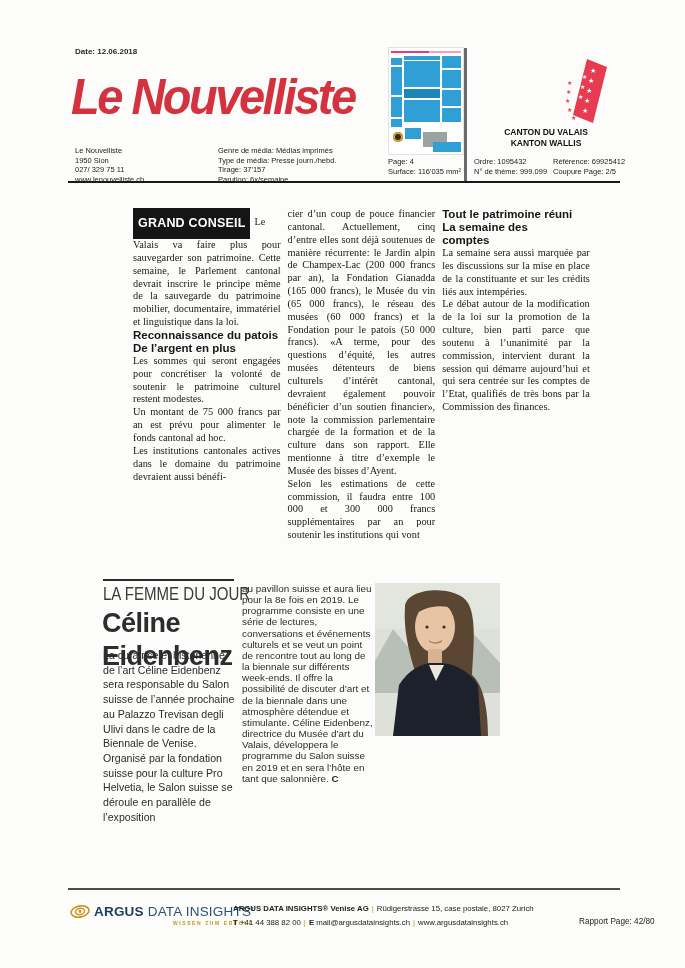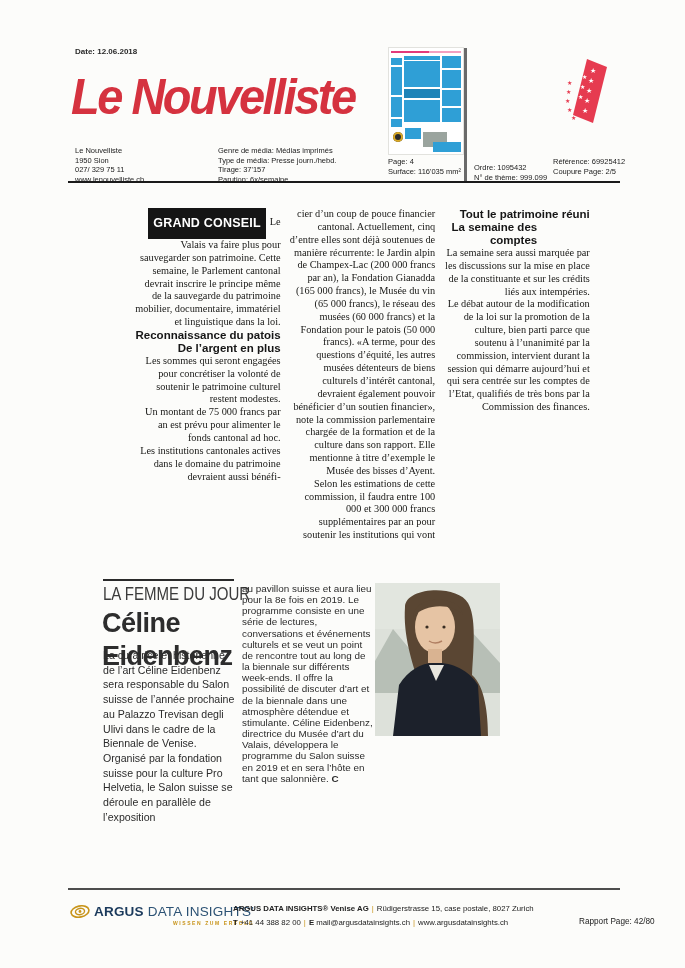--- a/index.html
+++ b/index.html
@@ -8,21 +8,21 @@
 
   
   .date{position:absolute;left:75px;top:47px;font-size:8px;font-weight:bold;color:#2a2a2a;}
   .masthead{position:absolute;left:71px;top:66px;font-size:47px;font-weight:bold;font-style:italic;
             color:#d5323f;letter-spacing:-2.5px;white-space:nowrap;
             font-family:"Liberation Sans",sans-serif;transform:scaleY(1.08);transform-origin:left top;}
   .meta{position:absolute;font-size:7.5px;line-height:9.6px;color:#222;}
   .addr{left:75px;top:146px;}
   .media{left:218px;top:146px;}
   .pginfo{left:388px;top:157px;}
-  .ordinfo{left:474px;top:163px;}
+  .ordinfo{left:474px;top:157px;}
   .refinfo{left:553px;top:157px;}
   .canton-text{position:absolute;left:480px;top:127px;width:132px;text-align:center;
                font-size:8.5px;font-weight:bold;line-height:11px;color:#111;}
   .hr1{position:absolute;left:68px;top:181px;width:552px;height:2px;background:#1a1a1a;}
 
   
   .thumb{position:absolute;left:389px;top:48px;width:74px;height:106px;background:#ffffff;
          outline:1px solid #e2e2de;}
   .thumb .b{position:absolute;background:#2f9fd6;}
   .t-line{position:absolute;left:2px;top:3px;right:2px;height:2px;
@@ -30,21 +30,21 @@
   .spine{position:absolute;left:464px;top:48px;width:3px;height:133px;background:#6a6a6a;}
   .t-dark{position:absolute;background:#9aa49e;}
   .t-logo{position:absolute;left:4px;top:84px;width:10px;height:10px;background:#2c2c2c;border-radius:50%;
           box-shadow:inset 0 0 0 2px #d9a826;}
 
   
   .article{position:absolute;left:133px;top:208px;width:457px;height:366px;display:flex;gap:7px;
            font-family:"Liberation Serif",serif;font-size:10.3px;line-height:12.85px;
            text-align:justify;color:#181816;overflow:hidden;}
   .article .col{width:147.6px;}
-  .article p{margin:0;text-align:right;}
+  .article p{margin:0;}
   .kicker{display:inline-block;background:#151515;color:#ffffff;font-family:"Liberation Sans",sans-serif;
           font-weight:bold;font-size:12.5px;line-height:15px;padding:8px 5px;margin-right:4px;
           letter-spacing:0.2px;vertical-align:-2px;}
   .subhead{font-family:"Liberation Sans",sans-serif;font-weight:bold;font-size:11.5px;line-height:13px;
            margin:9px 0 2px 0;text-align:left;color:#161616;}
   .subhead.narrow{max-width:95px;}
 
   
   .femme-rule{position:absolute;left:103px;top:579px;width:131px;height:2px;background:#2a2a2a;}
   .femme-label{position:absolute;left:103px;top:584px;font-size:17.5px;color:#3b3b3b;
@@ -108,20 +108,24 @@
     <text x="19" y="22" font-size="6" fill="#ffffff" font-family="DejaVu Sans">★</text>
     <text x="17" y="32" font-size="6" fill="#ffffff" font-family="DejaVu Sans">★</text>
     <text x="15" y="42" font-size="6" fill="#ffffff" font-family="DejaVu Sans">★</text>
     <text x="4" y="28" font-size="6" fill="#e63b50" font-family="DejaVu Sans">★</text>
     <text x="3" y="37" font-size="6" fill="#e63b50" font-family="DejaVu Sans">★</text>
     <text x="2" y="46" font-size="6" fill="#e63b50" font-family="DejaVu Sans">★</text>
     <text x="4" y="55" font-size="6" fill="#e63b50" font-family="DejaVu Sans">★</text>
     <text x="8" y="63" font-size="6" fill="#e63b50" font-family="DejaVu Sans">★</text>
   </svg>
 
+  <div class="canton-text">
+    <div>CANTON DU VALAIS</div>
+    <div>KANTON WALLIS</div>
+  </div>
 
   <div class="meta addr">
     <div>Le Nouvelliste</div>
     <div>1950 Sion</div>
     <div>027/ 329 75 11</div>
     <div>www.lenouvelliste.ch</div>
   </div>
   <div class="meta media">
     <div>Genre de média: Médias imprimés</div>
     <div>Type de média: Presse journ./hebd.</div>

